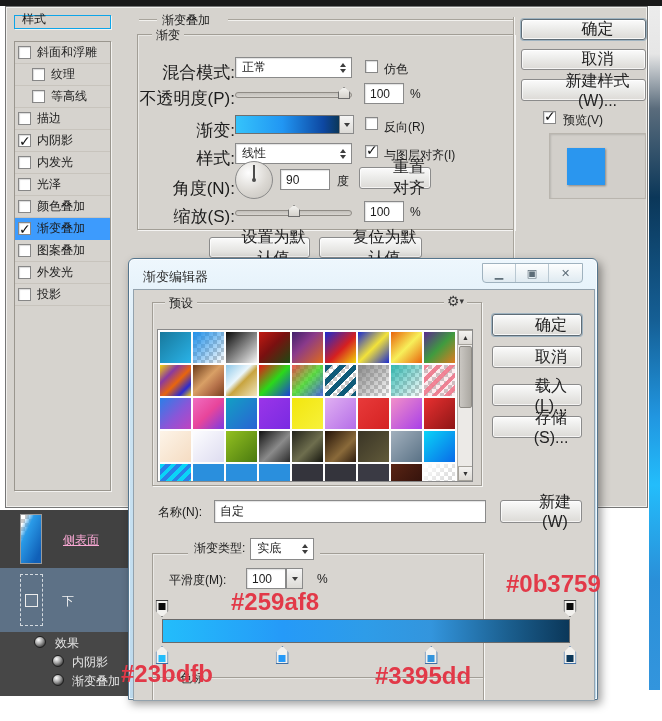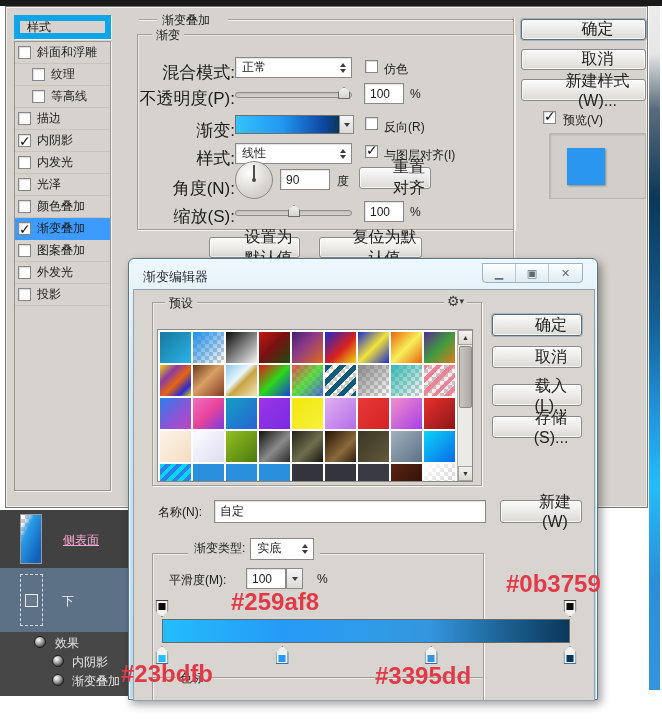--- a/index.html
+++ b/index.html
@@ -40,21 +40,21 @@
     background-size:8px 8px; background-position:0 0,4px 4px;
   }
 
   
   .topbar { left:0; top:0; width:662px; height:6px; background:#191919; }
   .canvas-strip { left:649px; top:6px; width:11px; height:684px;
     background:linear-gradient(180deg,#ececec 0%,#e6e6e6 7%,#5a6c7c 15%,#0b3759 28%,#155f95 46%,#2196e0 60%,#23bdfb 70%,#2a8fd8 84%,#3395dd 100%); }
 
   
   .ls { left:5px; top:6px; width:643px; height:502px; background:#d6d3ce; border:1px solid #767676; box-shadow:inset 0 0 0 1px #f1f0ed; }
-  .ls-styles-header { left:8px; top:8px; width:97px; height:24px; border:6px solid #0ea5e9; box-shadow:1px 1px 0 rgba(255,255,255,.7); display:flex; align-items:center; padding-left:7px; }
+  .ls-styles-header { left:8px; top:8px; width:97px; height:14px; border:1px solid #0ea5e9; box-shadow:1px 1px 0 rgba(255,255,255,.7); display:flex; align-items:flex-end; padding-left:7px; }
   .ls-styles-list { left:8px; top:34px; width:97px; height:450px; border:1px solid #9a968e; background:#d6d3ce; box-shadow:1px 1px 0 rgba(255,255,255,.7); overflow:hidden; }
   .style-item { position:relative; height:22px; line-height:21px; border-bottom:1px solid #c8c4bd; font-size:12px; padding-left:22px; white-space:nowrap; }
   .style-item.header { padding-left:4px; }
   .style-item.indent { padding-left:36px; }
   .style-item .checkbox { left:3px; top:4px; }
   .style-item.indent .checkbox { left:17px; }
   .style-item.selected { background:#3d9bfd; border-bottom-color:#3d9bfd; }
 
   .heading-line { position:absolute; height:1px; background:#a8a49c; box-shadow:0 1px 0 #f2f1ee; }
   .vsep { left:507px; top:10px; width:1px; height:488px; background:#a8a49c; box-shadow:1px 0 0 #f2f1ee; }
@@ -218,21 +218,21 @@
 
     <span class="rlabel" style="left:-3px;top:170px;">缩放(S):</span>
     <div class="slider-groove" style="left:97px;top:175px;width:117px;"></div>
     <div class="slider-thumb" style="left:150px;top:170px;"></div>
     <div class="textbox" style="left:226px;top:166px;width:40px;">
         <span>100</span>
       </div>
     <span class="abs" style="left:272px;top:170px;">%</span>
   </div>
 
-  <button class="btn" style="left:203px;top:230px;width:91px;height:21px;">设置为默认值</button>
+  <button class="btn" style="left:203px;top:230px;width:101px;height:21px;">设置为默认值</button>
   <button class="btn" style="left:313px;top:230px;width:103px;height:21px;">复位为默认值</button>
 
   <div class="abs vsep"></div>
 
   <button class="btn default" style="left:515px;top:12px;width:125px;height:21px;">确定</button>
   <button class="btn" style="left:515px;top:42px;width:125px;height:21px;">取消</button>
   <button class="btn" style="left:515px;top:72px;width:125px;height:22px;">新建样式(W)...</button>
   <span class="checkbox checked" style="left:537px;top:104px;"></span>
   <span class="abs" style="left:557px;top:105px;">预览(V)</span>
   <div class="abs preview-panel">

